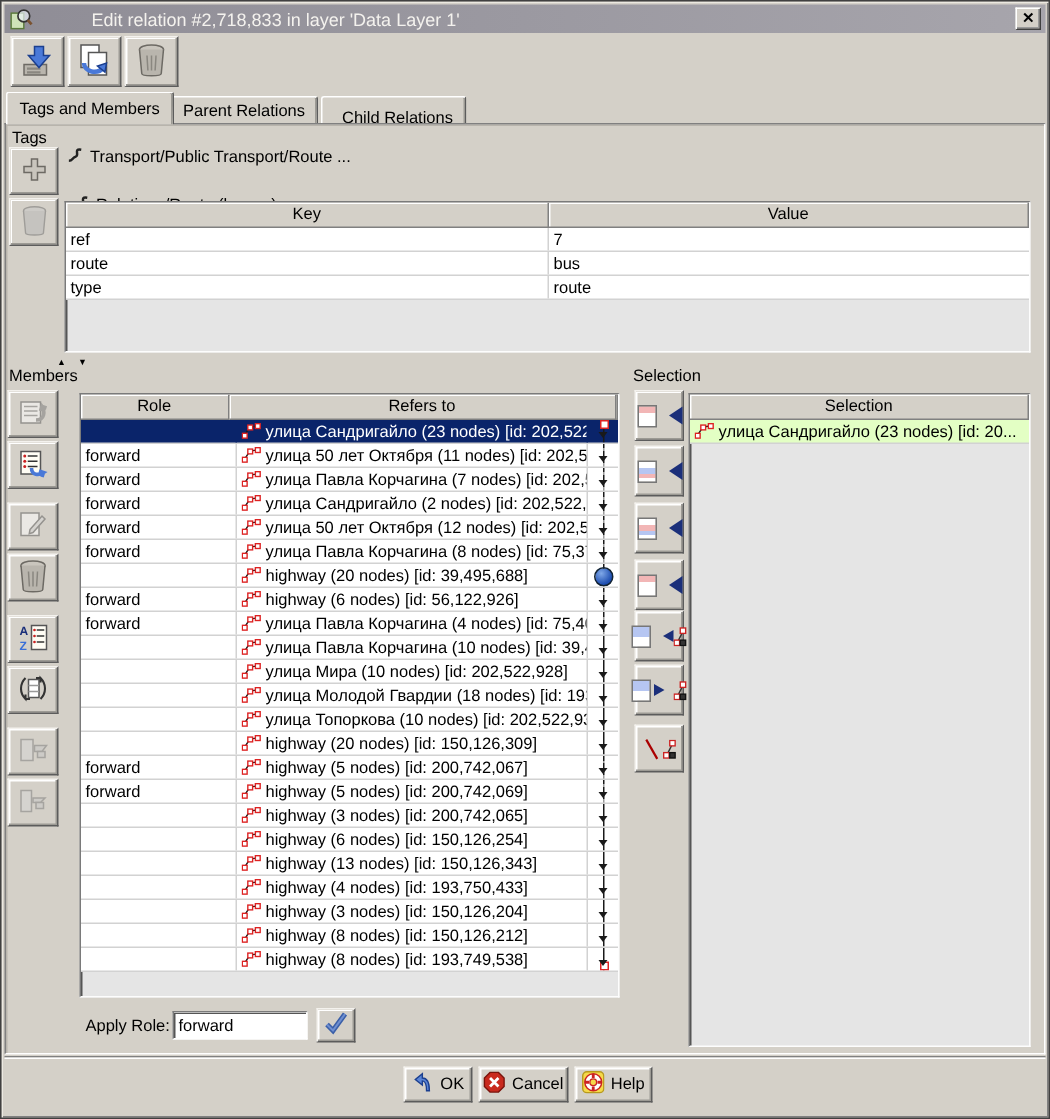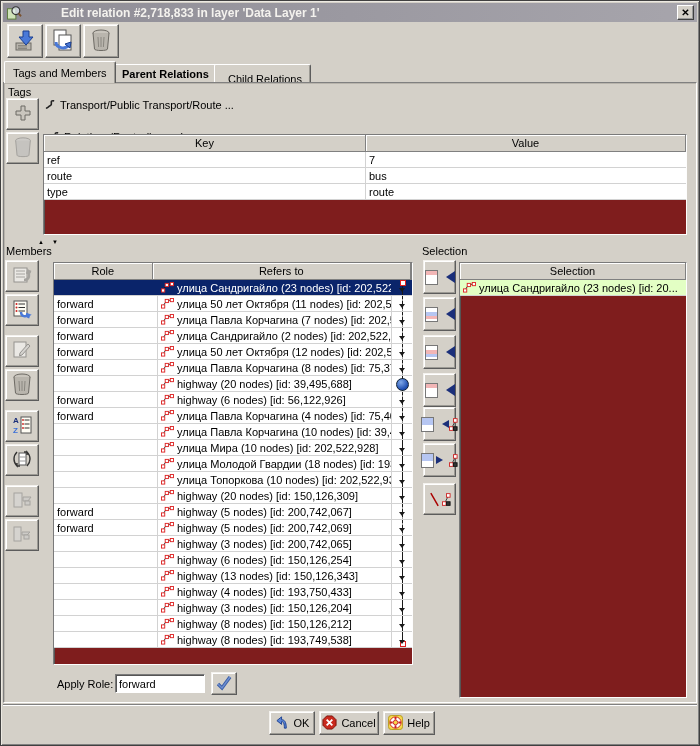--- a/index.html
+++ b/index.html
@@ -4,21 +4,21 @@
 <style>
   html,body{margin:0;padding:0;background:#777;}
   *{box-sizing:border-box;font-family:"Liberation Sans",sans-serif;}
   .window{position:relative;width:700px;height:746px;background:#d4d0c8;
     border:1px solid #404040;box-shadow:inset 1px 1px 0 #ece9e2, inset -1px -1px 0 #808080;
     overflow:hidden;font-size:11px;color:#000;}
   
   .titlebar{position:absolute;left:2px;top:2px;right:2px;height:19px;
     background:linear-gradient(to right,#8f8d96,#a7a5ac);display:flex;align-items:center;padding:0 3px;}
   .titlebar .ticon{width:16px;height:15px;margin-right:4px;flex:0 0 auto;}
-  .titlebar .ttext{color:#f4f2ee;font-weight:bold;font-size:12px;white-space:nowrap;overflow:hidden;flex:1;padding-left:35px;}
+  .titlebar .ttext{color:#f4f2ee;font-weight:normal;font-size:12px;white-space:nowrap;overflow:hidden;flex:1;padding-left:35px;}
   .close-btn{width:17px;height:15px;background:#d4d0c8;border:1px solid;border-color:#fff #404040 #404040 #fff;
     box-shadow:inset -1px -1px 0 #9a9a9a;display:flex;align-items:center;justify-content:center;
     font-weight:bold;font-size:10px;line-height:1;cursor:default;}
   
   .btn3d{background:#d4d0c8;border:1px solid;border-color:#f4f2ee #5c5c5c #5c5c5c #f4f2ee;
     box-shadow:inset -1px -1px 0 #9c9a94, inset 1px 1px 0 #fff;
     display:flex;align-items:center;justify-content:center;cursor:default;}
   .disabled svg{filter:grayscale(1) opacity(.5);}
   
   .toolbar-btn{position:absolute;width:36px;height:34px;}
@@ -26,21 +26,21 @@
   .tab{position:absolute;background:#d4d0c8;border:1px solid;border-color:#fff #5c5c5c #d4d0c8 #fff;
     border-bottom:none;border-radius:2px 2px 0 0;display:flex;align-items:center;justify-content:center;
     padding:0 8px;box-shadow:inset -1px 0 0 #9c9a94;}
   .tab.active{z-index:5;font-weight:normal;}
   
   .content{position:absolute;left:2px;top:81px;width:694px;height:621px;
     border:1px solid;border-color:#808080 #fff #fff #808080;background:#d4d0c8;
     box-shadow:inset 1px 1px 0 #b8b4ac;}
   .grouplabel{position:absolute;font-size:11px;color:#000;background:transparent;z-index:3;}
   
-  .tbl{position:absolute;background:#7f1d1d;border:1px solid;border-color:#7a7a7a #fdfdfd #fdfdfd #7a7a7a;
+  .tbl{position:absolute;background:#e5e5e5;border:1px solid;border-color:#7a7a7a #fdfdfd #fdfdfd #7a7a7a;
     box-shadow:inset 1px 1px 0 #555;overflow:hidden;text-align:right;}
   .thead{display:flex;height:17px;}
   .thead .hcell{background:#d4d0c8;border-right:1px solid #808080;border-bottom:1px solid #808080;
     box-shadow:inset 1px 1px 0 #fff;display:flex;align-items:center;justify-content:center;overflow:hidden;}
   .trow{display:flex;height:16px;border-bottom:1px solid #d2d2d2;background:#fff;}
   .trow .cell{border-right:1px solid #d2d2d2;display:flex;align-items:center;padding:0 3px;
     white-space:nowrap;overflow:hidden;font-size:11px;}
   .trow.selected{background:#0a246a;color:#fff;}
   .trow.selected .cell{border-right-color:#0a246a;}
   .trow.matched{background:#e3ffc4;}
@@ -126,21 +126,21 @@
         <line x1="9" y1="9" x2="9.6" y2="19" stroke="#8a8780"></line>
         <line x1="12" y1="9" x2="12" y2="19" stroke="#8a8780"></line>
         <line x1="15" y1="9" x2="14.4" y2="19" stroke="#8a8780"></line>
       </svg>
     </span>
   </div>
 
   <div class="tab active" style="left:3px;top:60px;height:22px;z-index:6;">
     <span>Tags and Members</span>
   </div>
-  <div class="tab" style="left:112px;top:63px;height:19px;font-weight:bold;">
+  <div class="tab" style="left:112px;top:63px;height:19px;">
     <span>Parent Relations</span>
   </div>
   <div class="tab" style="left:213px;top:63px;height:29px;padding-left:13px;">
     <span>Child Relations</span>
   </div>
 
   <div class="content"></div>
 
   <span class="grouplabel" style="left:7px;top:85px;">Tags</span>
 

